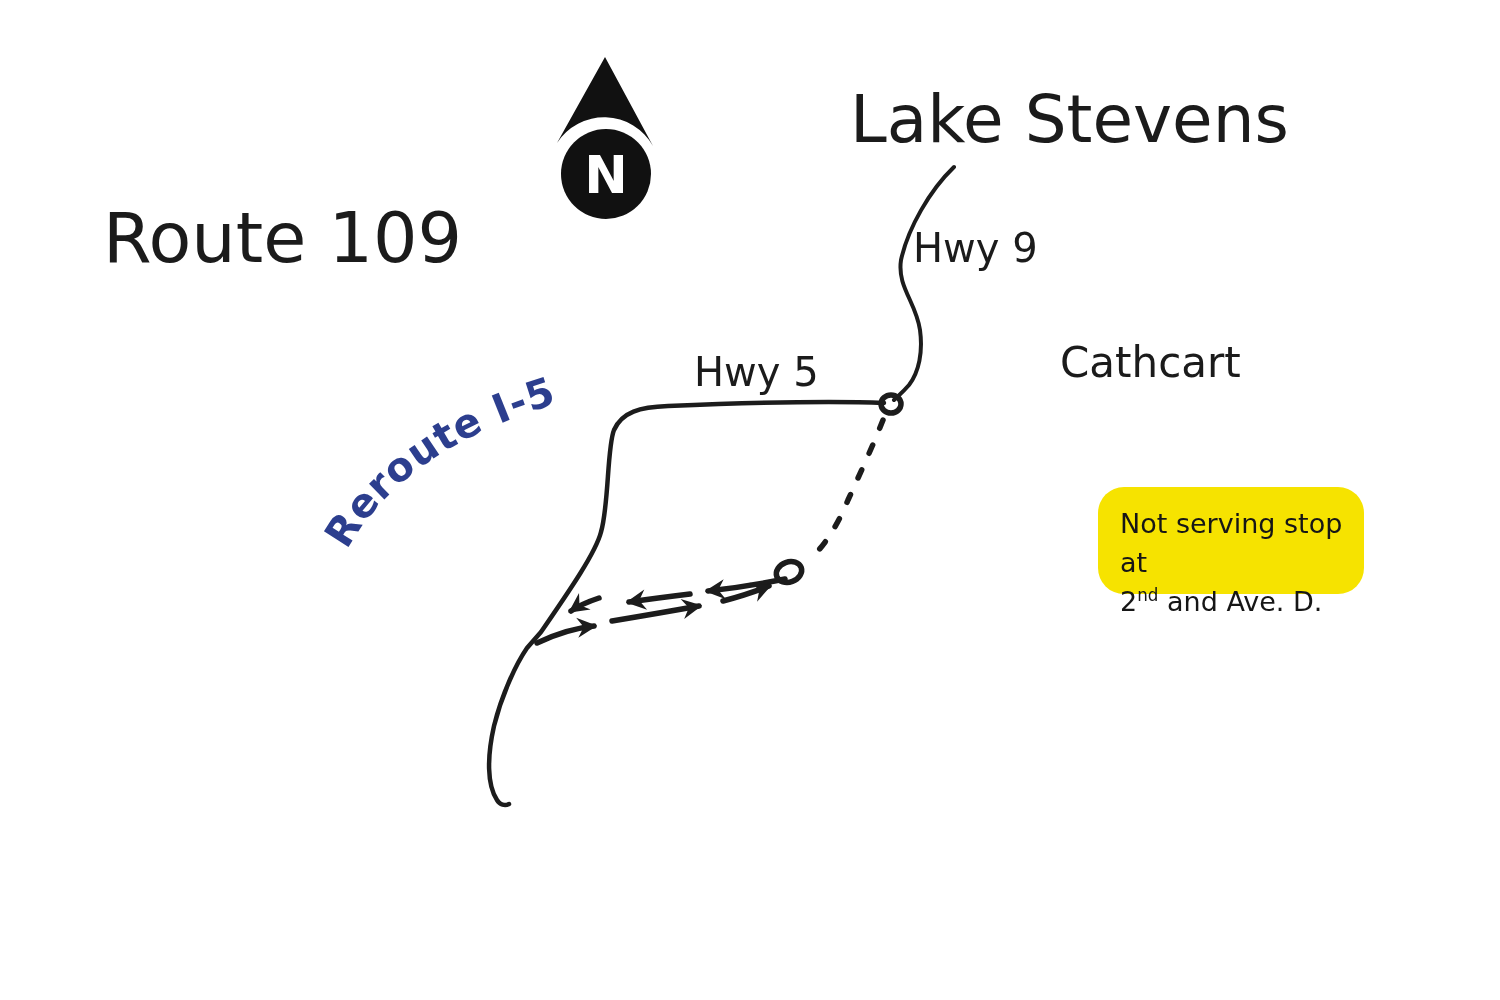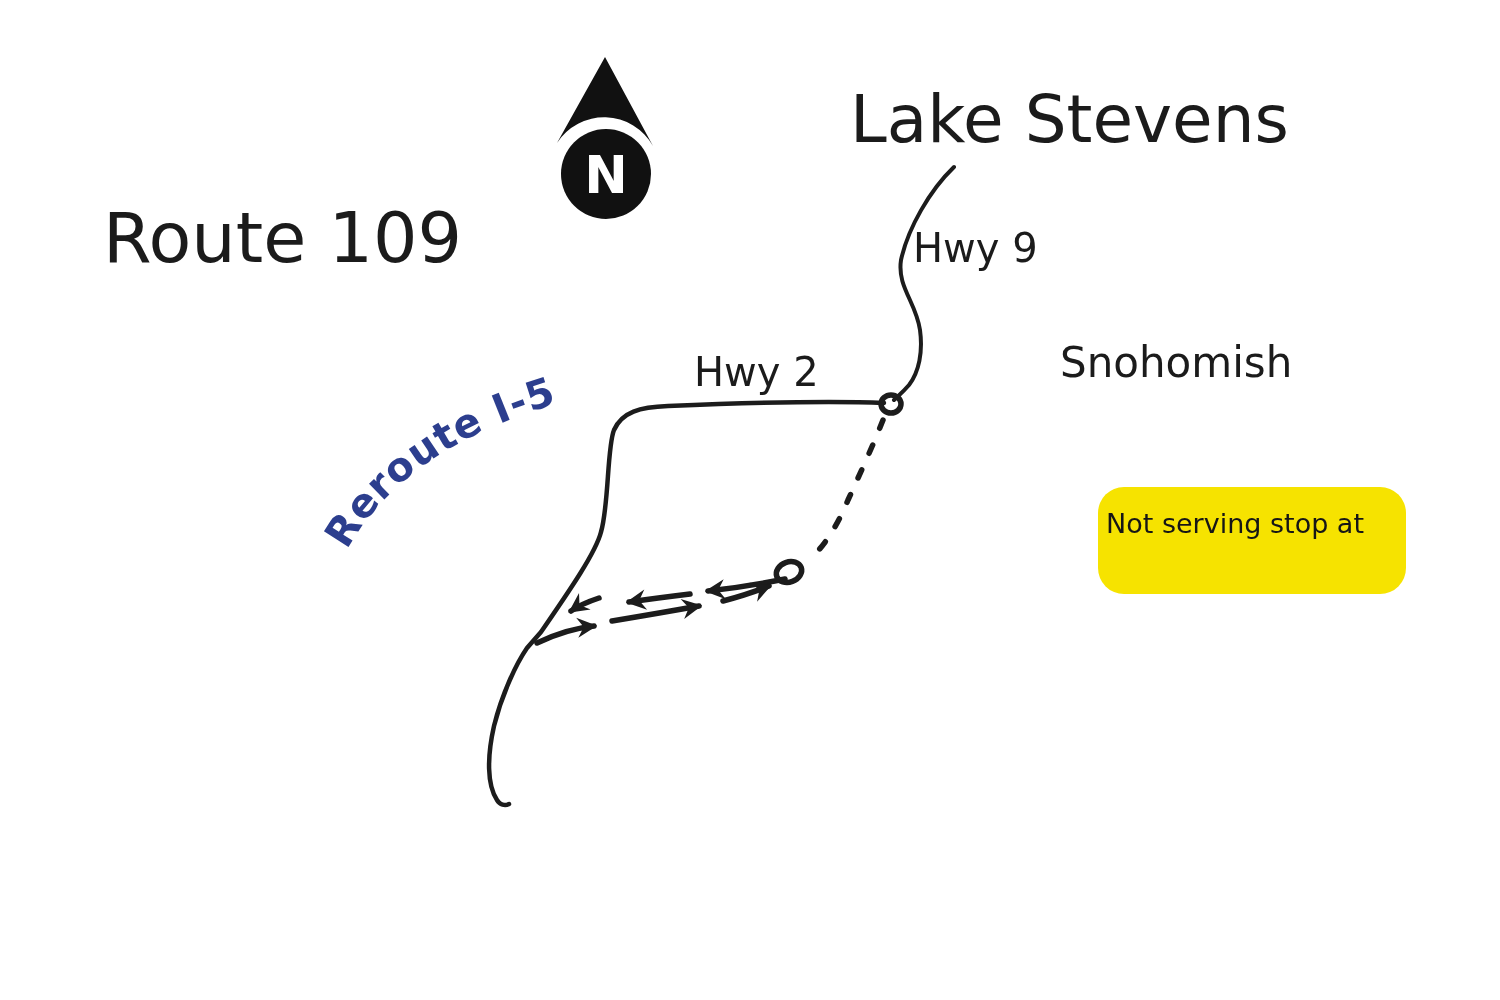--- a/index.html
+++ b/index.html
@@ -19,23 +19,23 @@
   .lbl-route{left:103px;top:200px;font-size:70px;}
   .lbl-hwy9{left:913px;top:226px;font-size:40px;}
   .lbl-hwy2{left:694px;top:350px;font-size:40px;}
   .lbl-snoh{left:1060px;top:340px;font-size:42px;}
   .lbl-farm{left:734px;top:432px;font-size:27px;line-height:36px;}
   .lbl-cath{left:788px;top:590px;font-size:33px;line-height:40px;width:160px;text-align:left;}
   .lbl-cath .second{display:block;text-align:center;}
   .lbl-ash{left:282px;top:860px;font-size:48px;}
   .reroute-text{font-size:40px;font-family:"DejaVu Sans",sans-serif;font-weight:bold;letter-spacing:1px;}
   .note{
-    position:absolute;left:1098px;top:487px;width:308px;height:107px;
+    position:absolute;left:1098px;top:487px;width:266px;height:107px;
     background:#F6E300;border-radius:26px;box-sizing:border-box;
-    padding:17px 0 0 8px;font-size:27px;line-height:39px;color:#161616;
+    padding:17px 0 0 22px;font-size:27px;line-height:39px;color:#161616;
   }
   .note sup{font-size:0.62em;vertical-align:super;line-height:0;}
   .compass-n{
     font-family:"DejaVu Sans",sans-serif;font-weight:bold;font-size:52px;
     fill:#ffffff;text-anchor:middle;
   }
 </style>
 </head>
 <body>
 
@@ -81,24 +81,25 @@
       <textPath href="#reroute-arc" startOffset="2">Reroute I-5</textPath>
     </text>
   </svg>
 
   <div class="lbl lbl-route">Route 109</div>
 
   <div class="lbl lbl-lake">Lake Stevens</div>
 
   <div class="lbl lbl-hwy9">Hwy 9</div>
 
-  <div class="lbl lbl-hwy2">Hwy 2</div>
+  <div class="lbl lbl-hwy2">Hwy 5</div>
 
-  <div class="lbl lbl-snoh">Snohomish</div>
+  <div class="lbl lbl-snoh">Cathcart</div>
 
 
 
 
   <div class="note">
     <span>Not serving stop at</span><br>
+    <span><span>2</span><sup>nd</sup><span> and Ave. D.</span></span>
   </div>
 
 </div>
 
 </body></html>

